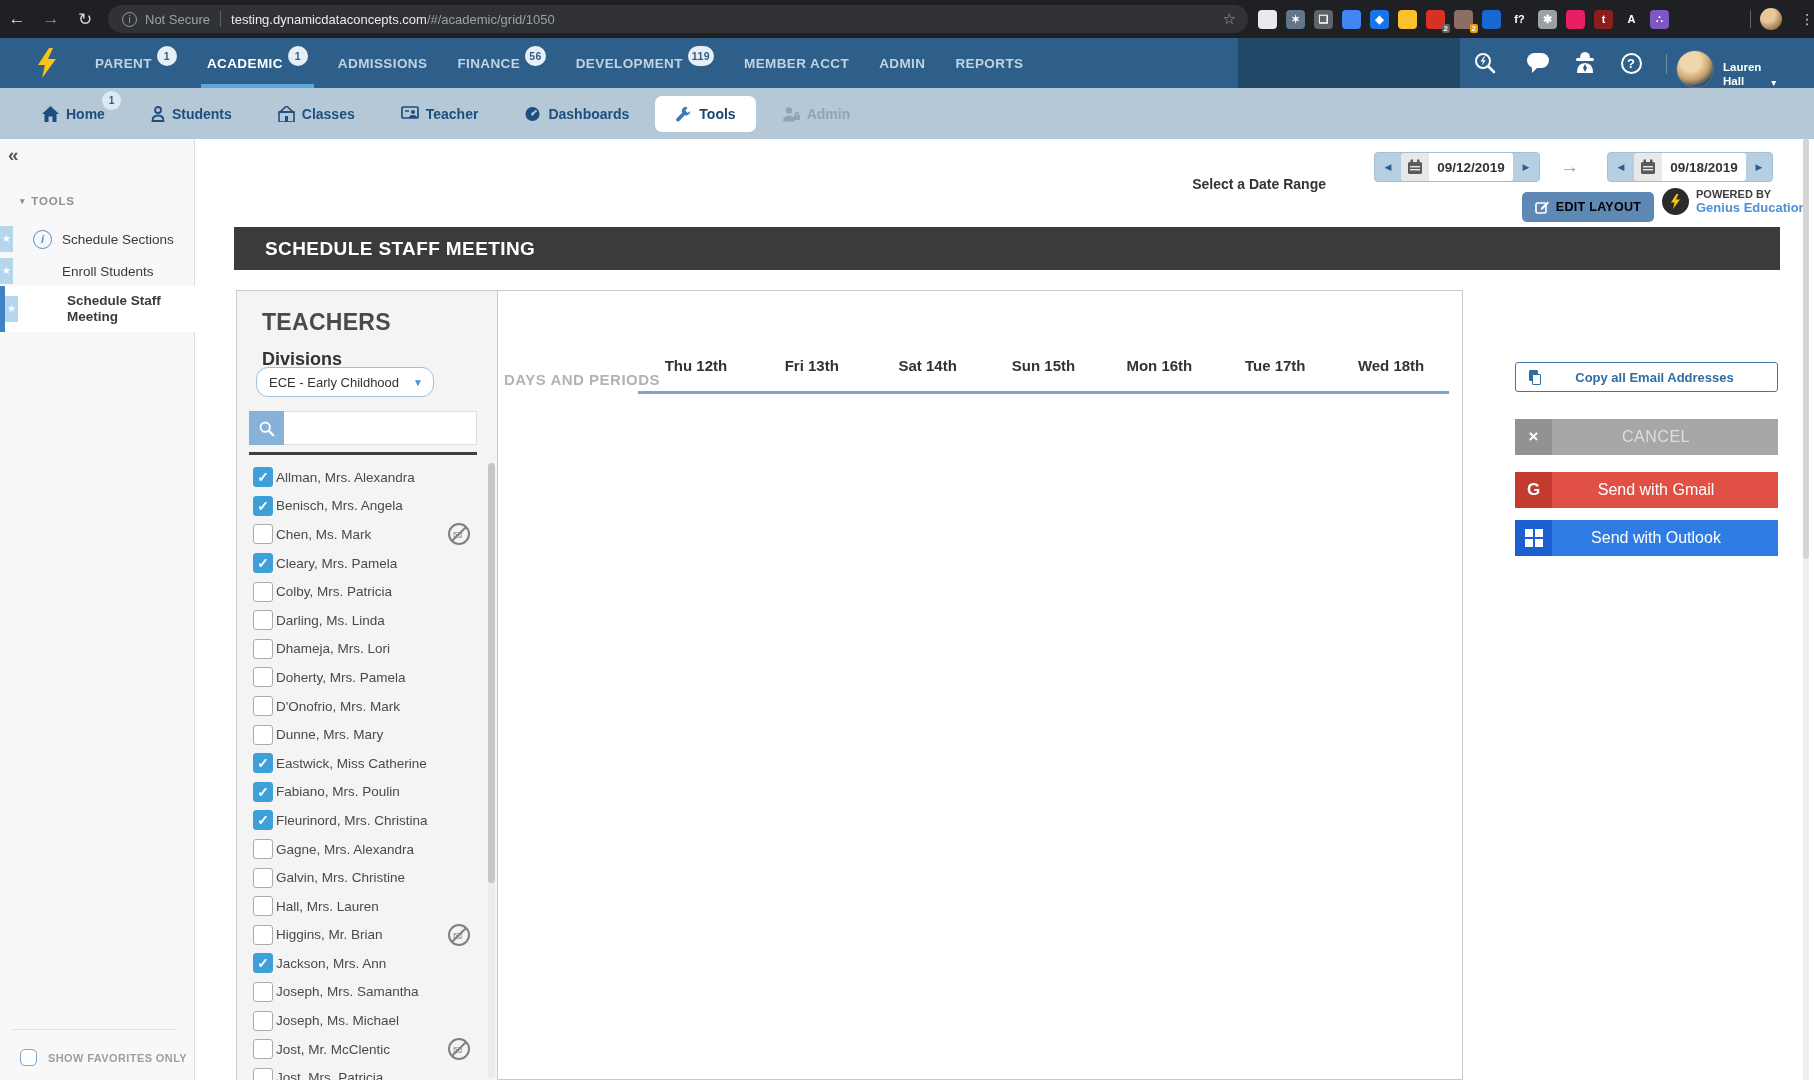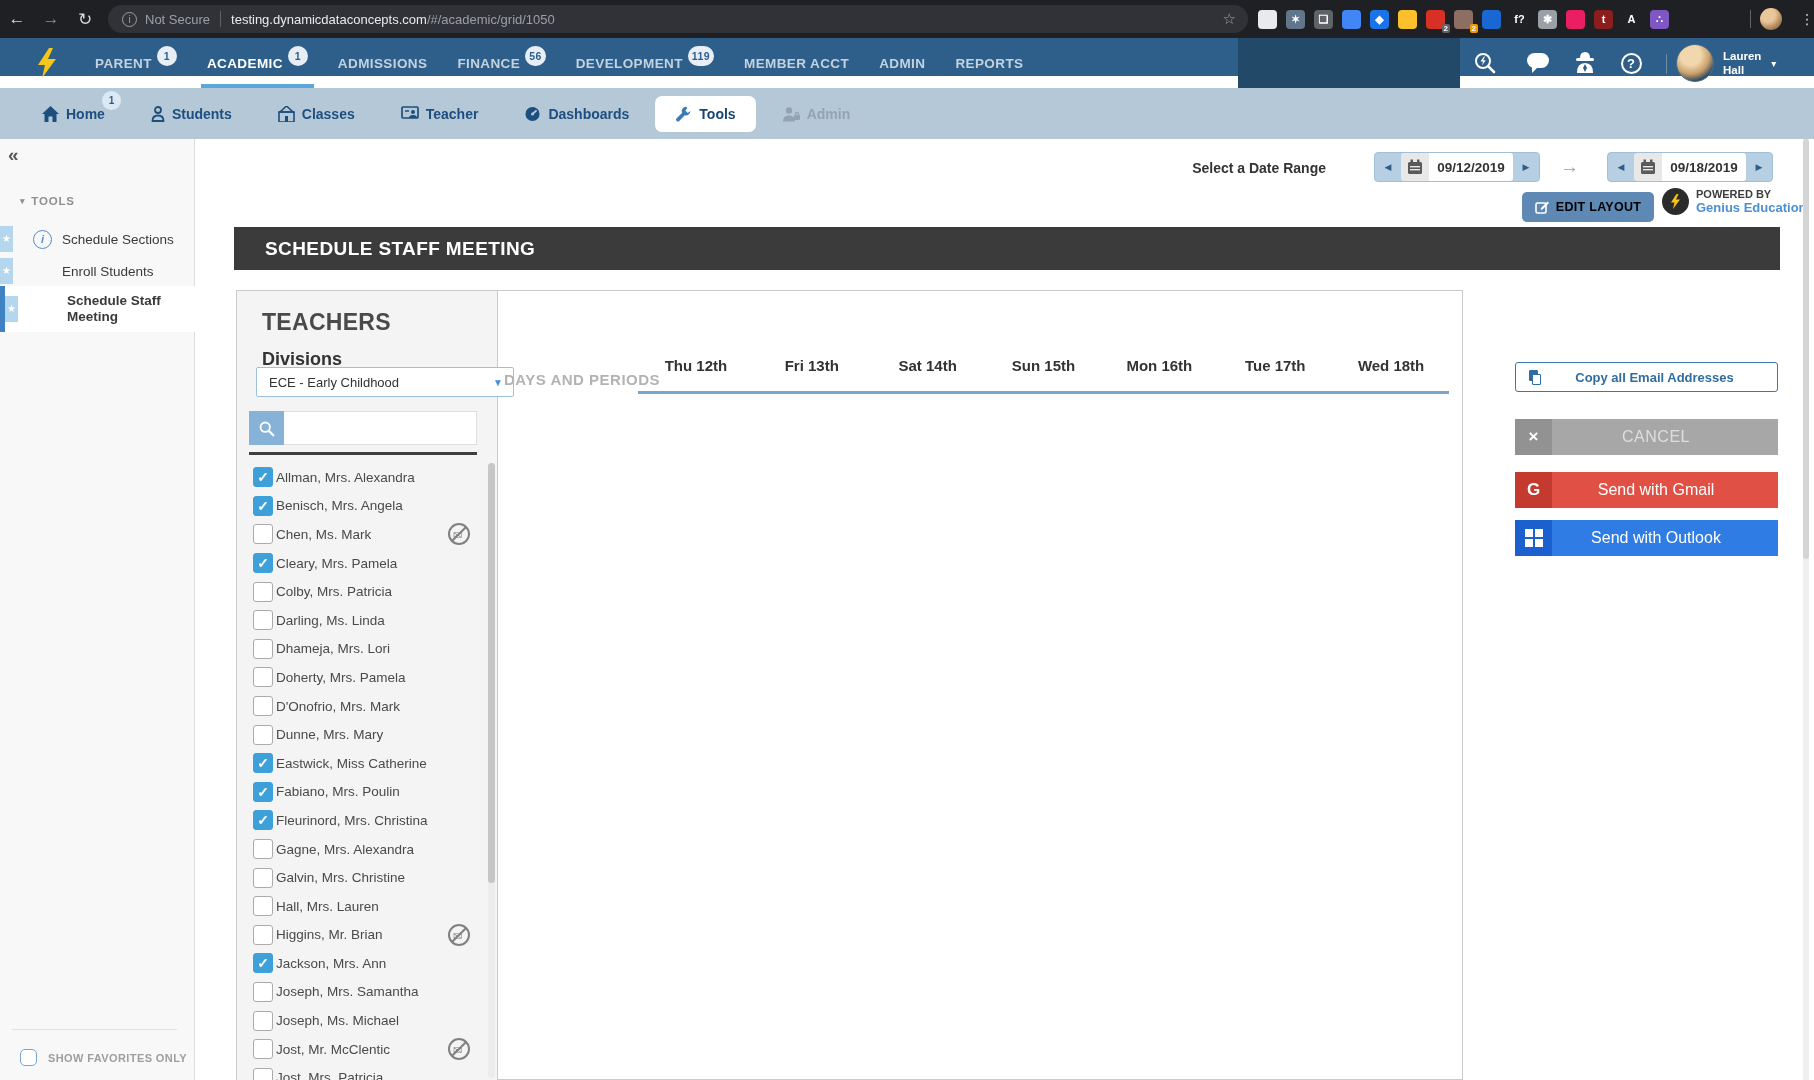--- a/index.html
+++ b/index.html
@@ -19,32 +19,32 @@
   .bookmark-star { margin-left:auto; margin-right:12px; color:#9aa0a6; font-size:15px; }
   .extensions { position:absolute; left:1258px; top:0; height:38px; display:flex; align-items:center; gap:9px; }
   .ext { position:relative; width:19px; height:19px; border-radius:4px; font-size:11px; font-weight:bold; display:flex; align-items:center; justify-content:center; color:#fff; }
   .ext .bdg { position:absolute; right:-5px; bottom:-4px; background:#5f6368; color:#fff; font-size:8px; border-radius:2px; padding:0 2px; font-weight:bold; }
   .ext .bdg.or { background:#f29900; }
   .ext-sep { width:1px; height:18px; background:#5f6368; margin:0 2px; }
   .b-avatar { width:22px; height:22px; border-radius:50%; background:radial-gradient(circle at 35% 30%, #e9c79a 0 35%, #a87f54 70%, #5f4a33 100%); }
   .menu-dots { color:#d7d9dc; font-size:14px; margin-left:7px; letter-spacing:0; }
 
   
-  .main-nav { position:absolute; left:0; top:38px; width:1814px; height:38px; background:#2e5f8a; }
+  .main-nav { position:absolute; left:0; top:38px; width:1814px; height:50px; background:#2e5f8a; }
   .logo-bolt { position:absolute; left:36px; top:10px; }
   .nav-items { position:absolute; left:95px; top:0; height:50px; display:flex; align-items:center; gap:30px; }
   .nav-item { position:relative; height:50px; display:flex; align-items:center; color:#c3d2df; font-size:13.5px; font-weight:bold; letter-spacing:.4px; cursor:pointer; }
   .nav-item.active { color:#fff; }
   .nav-item.active::after { content:""; position:absolute; left:-6px; right:-6px; bottom:0; height:4px; background:#5ba7dc; }
   .nav-badge { margin-left:5px; min-width:20px; height:20px; padding:0 4px; background:#e7eef5; color:#2e5f8a; border-radius:10px; font-size:10.5px; font-weight:bold; display:flex; align-items:center; justify-content:center; transform:translateY(-7px); }
   .nav-search-rect { position:absolute; left:1238px; top:0; width:222px; height:50px; background:#224a68; }
   .nav-ic { position:absolute; top:0; width:46px; height:50px; display:flex; align-items:center; justify-content:center; cursor:pointer; }
   .help-circle { width:21px; height:21px; border:2px solid #fff; border-radius:50%; color:#fff; font-size:13px; font-weight:bold; text-align:center; line-height:18px; }
   .nav-vsep { position:absolute; left:1666px; top:16px; width:1px; height:20px; background:#6d8ca6; }
-  .user-cluster { position:absolute; left:1676px; top:0; height:50px; display:flex; align-items:center; cursor:pointer; }
+  .user-cluster { position:absolute; left:1676px; top:0; height:50px; display:flex; align-items:flex-end; cursor:pointer; }
   .user-avatar { width:38px; height:38px; border-radius:50%; background:radial-gradient(circle at 38% 28%, #f0d7ae 0 30%, #caa06a 55%, #274562 78%, #1d3750 100%); border:1px solid #49708f; }
   .user-name { color:#fff; font-size:11.5px; font-weight:bold; line-height:14px; margin-left:9px; }
   .user-caret { color:#fff; font-size:10px; margin-left:10px; }
 
   
   .sub-nav { position:absolute; left:0; top:88px; width:1814px; height:51px; background:#b5c8d8; }
   .sub-items { position:absolute; left:42px; top:0; height:51px; display:flex; align-items:center; gap:46px; }
   .sub-item { position:relative; display:flex; align-items:center; gap:7px; color:#1d4e7e; font-size:14px; font-weight:bold; cursor:pointer; height:51px; }
   .sub-item svg { flex:none; }
   .sub-item.active { background:#fff; border-radius:7px; height:36px; padding:0 20px; margin:0 -20px; color:#1d4e7e; }
@@ -67,35 +67,35 @@
   .side-label { color:#3a3a3a; font-size:13.5px; }
   .side-item.active-item { background:#fff; border-left:5px solid #3f83c4; }
   .side-item.active-item .side-label { font-weight:bold; line-height:16px; }
   .info-blue { position:absolute; left:33px; width:19px; height:19px; border:1.6px solid #4a90d9; border-radius:50%; color:#4a90d9; font-size:11px; font-weight:bold; text-align:center; line-height:16px; font-style:italic; }
   .fav-divider { position:absolute; left:12px; bottom:50px; width:165px; height:1px; background:#e2e2e2; }
   .fav-row { position:absolute; left:20px; bottom:14px; display:flex; align-items:center; gap:11px; cursor:pointer; }
   .fav-check { width:17px; height:17px; border:1.6px solid #7ba6c9; border-radius:5px; background:#fff; }
   .fav-label { color:#9e9e9e; font-size:11px; font-weight:bold; letter-spacing:.4px; }
 
   
-  .date-label { position:absolute; left:1130px; top:160px; width:196px; text-align:right; color:#333; font-size:14px; font-weight:bold; }
+  .date-label { position:absolute; left:1130px; top:176px; width:196px; text-align:right; color:#333; font-size:14px; font-weight:bold; }
   .picker { position:absolute; top:152px; height:30px; background:#b6cfe3; border:1px solid #a3bfd6; border-radius:4px; display:flex; align-items:center; overflow:hidden; }
   .pk-arrow { width:26px; text-align:center; color:#2d5e88; font-size:9px; cursor:pointer; }
   .pk-cal { width:28px; height:28px; background:#e8e8e8; display:flex; align-items:center; justify-content:center; border-radius:3px 0 0 3px; }
   .pk-field { width:84px; height:28px; background:#fff; color:#333; font-size:13.5px; font-weight:bold; display:flex; align-items:center; justify-content:center; border-radius:0 3px 3px 0; }
   .range-arrow { position:absolute; left:1560px; top:156px; color:#9a9a9a; font-size:19px; }
 
   
   .meeting-header { position:absolute; left:234px; top:227px; width:1546px; height:43px; background:#3b3b3b; color:#fff; display:flex; align-items:center; }
   .meeting-title { margin-left:31px; font-size:19px; font-weight:bold; letter-spacing:.4px; }
   .card { position:absolute; left:236px; top:290px; width:1227px; height:790px; background:#fff; border:1px solid #cbcbcb; }
   .teachers-panel { position:absolute; left:0; top:0; width:261px; height:789px; background:#f4f4f4; border-right:1px solid #cbcbcb; }
   .t-heading { position:absolute; left:25px; top:18px; color:#4a4a4a; font-size:23px; font-weight:bold; letter-spacing:.3px; }
   .div-label { position:absolute; left:25px; top:58px; color:#333; font-size:18px; font-weight:bold; }
-  .div-select { position:absolute; left:19px; top:76px; width:258px; height:30px; background:#fff; border:1px solid #9cc0de; border-radius:2px; display:flex; align-items:center; cursor:pointer; }
+  .div-select { position:absolute; left:19px; top:76px; width:178px; height:30px; background:#fff; border:1px solid #9cc0de; border-radius:12px; display:flex; align-items:center; cursor:pointer; }
   .div-select .val { margin-left:12px; color:#333; font-size:13px; }
   .div-select .caret { margin-left:auto; margin-right:10px; color:#4a90d9; font-size:10px; }
   .search-row { position:absolute; left:12px; top:120px; width:228px; height:34px; display:flex; }
   .search-tile { width:46px; height:34px; background:#86b2d8; display:flex; align-items:center; justify-content:center; }
   .search-input { flex:1; height:34px; background:#fff; border:1px solid #e0e0e0; border-left:none; outline:none; font-size:13px; padding:0 8px; color:#333; }
   .t-divider { position:absolute; left:12px; top:161px; width:228px; height:2.5px; background:#3f3f3f; }
   .t-rows { position:absolute; left:0; top:172px; width:249px; }
   .t-row { position:relative; height:28.6px; display:flex; align-items:center; }
   .t-check { position:absolute; left:16px; width:20px; height:20px; border-radius:3px; border:1.5px solid #ababab; background:#fff; cursor:pointer; }
   .t-check.on { background:#3da0d9; border-color:#3da0d9; color:#fff; font-size:14px; font-weight:bold; text-align:center; line-height:19px; }

